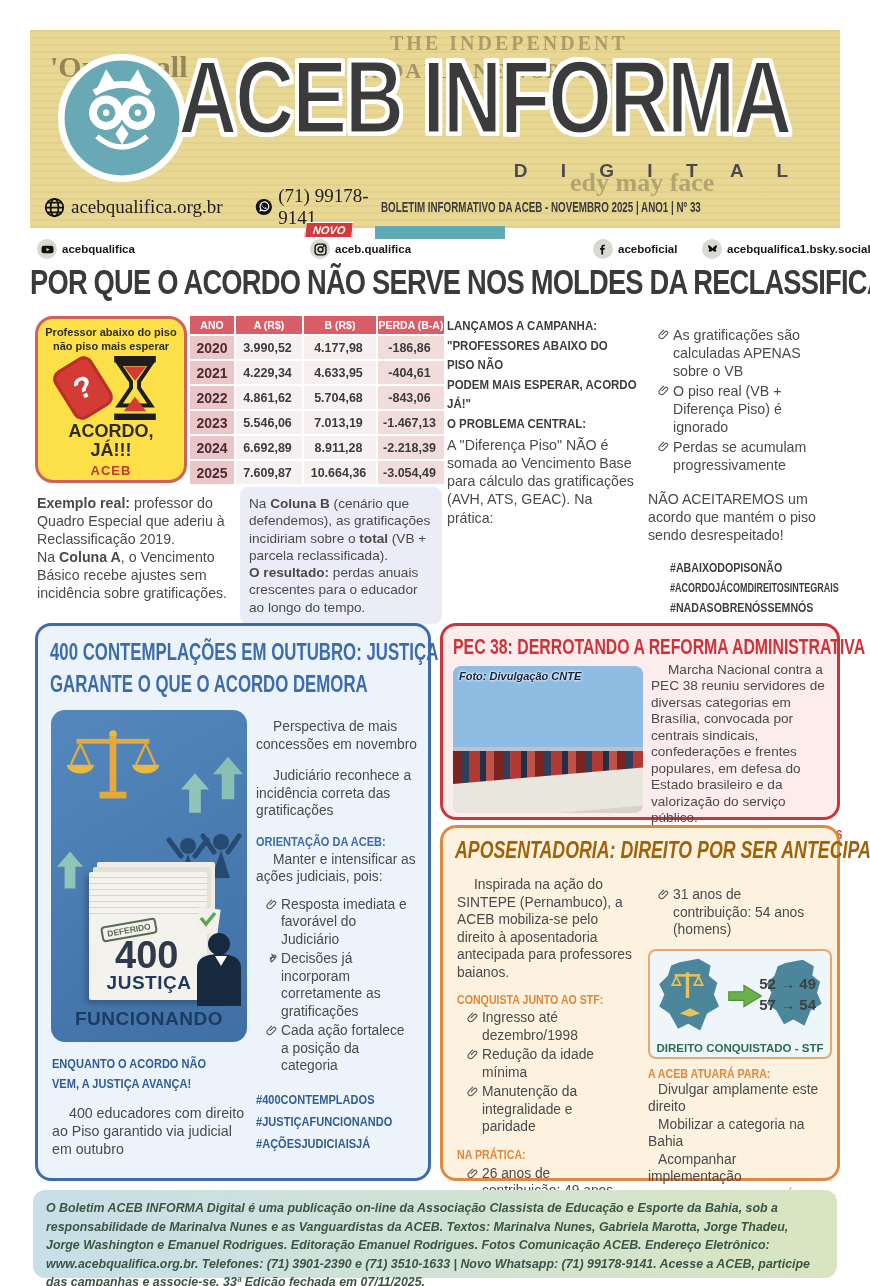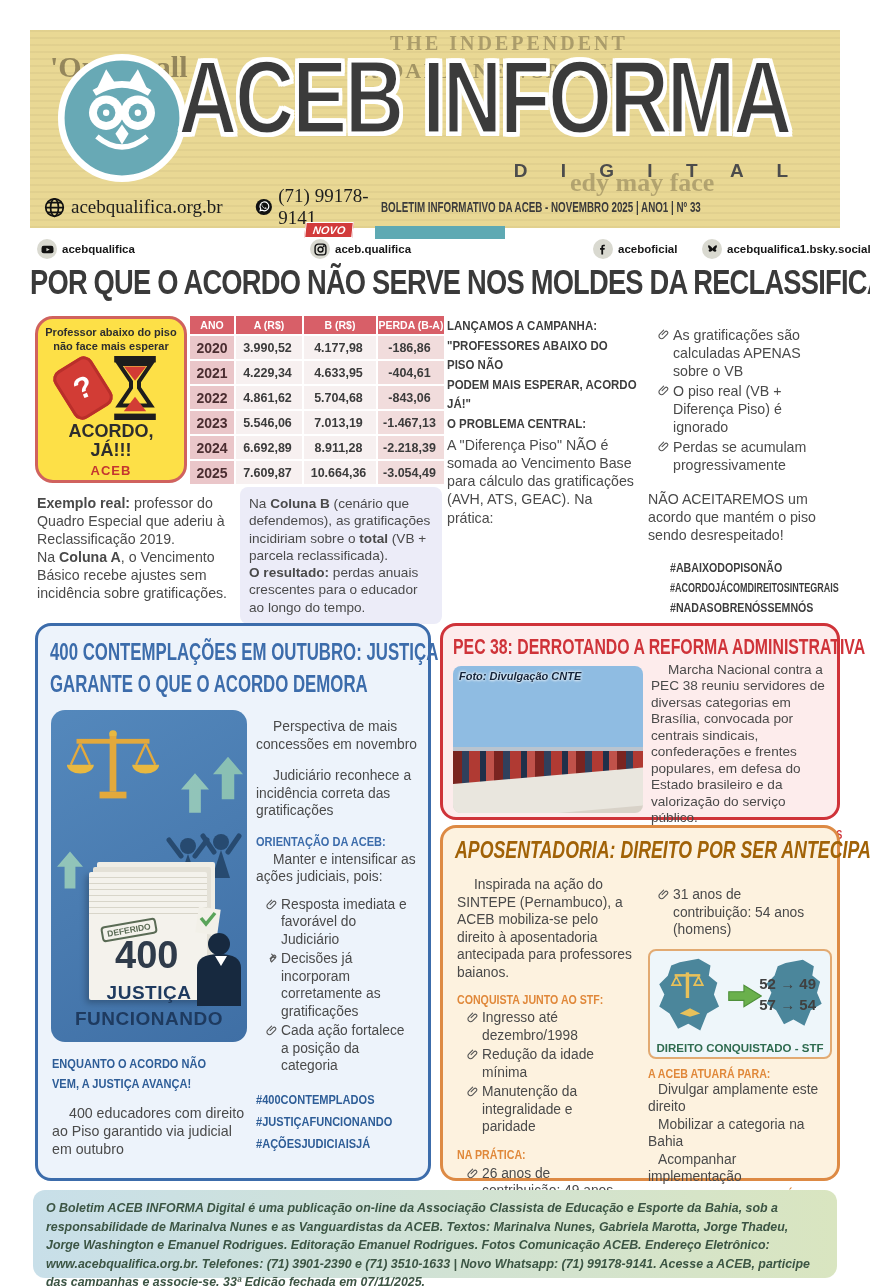--- a/index.html
+++ b/index.html
@@ -197,21 +197,21 @@
         </span>
       <span>acebqualifica1.bsky.social</span>
     </span>
   </nav>
 
   <h1 class="headline" style="margin:0;"><span class="cond" style="--sx:.78">POR QUE O ACORDO NÃO SERVE NOS MOLDES DA RECLASSIFICAÇÃO</span></h1>
 
   <div class="card">
     <div class="intro">
       <div>Professor abaixo do piso</div>
-      <div>não face mais esperar</div>
+      <div>não piso mais esperar</div>
     </div>
     <div class="icons-row">
       <div class="qpencil">
           <span>?</span>
         </div>
       <svg width="52" height="64" viewBox="0 0 60 80">
           <rect x="4" y="0" width="52" height="8" fill="#1d1d1d"></rect>
           <rect x="4" y="72" width="52" height="8" fill="#1d1d1d"></rect>
           <path d="M10 10 h40 l-15 22 v8 l15 22 h-40 l15-22 v-8 z" fill="none" stroke="#1d1d1d" stroke-width="5"></path>
           <path d="M16 13 h28 l-14 18 z" fill="#d23c35"></path>
@@ -341,21 +341,21 @@
         <span class="stamp">DEFERIDO</span>
         <span class="n400">400</span>
       </div>
       <svg class="silh" style="left:128px;top:196px" width="66" height="100" viewBox="0 0 66 100">
         <rect x="18" y="2" width="22" height="26" fill="#f2f0e8" transform="rotate(8 29 15)"></rect>
         <path d="M22 12 l5 6 9-11" stroke="#5aa45a" stroke-width="3.5" fill="none"></path>
         <circle cx="40" cy="38" r="11" fill="#17293f"></circle>
         <path d="M18 100 V62 q0-14 22-14 q22 0 22 14 v38 z" fill="#17293f"></path>
         <path d="M36 50 l6 10 6-10" fill="#fff"></path>
       </svg>
-      <div class="illus-cap" style="bottom:38px">JUSTIÇA</div>
+      <div class="illus-cap" style="bottom:48px">JUSTIÇA</div>
       <div class="illus-cap" style="bottom:12px">FUNCIONANDO</div>
     </div>
     <div class="rcol">
       <p class="bodytext indent" style="margin:0 0 14px;">Perspectiva de mais concessões em novembro</p>
       <p class="bodytext indent" style="margin:0 0 14px;">Judiciário reconhece a incidência correta das gratificações</p>
       <div class="blue-lbl condblock">ORIENTAÇÃO DA ACEB:</div>
       <p class="bodytext indent" style="margin:2px 0 2px;">Manter e intensificar as ações judiciais, pois:</p>
       <ul class="clips bodytext" style="font-size:13.8px">
         <li><svg class="clip" viewBox="0 0 16 16">
               <path d="M5.5 7.5l4-4a2.2 2.2 0 013.1 3.1l-5.2 5.2a3.6 3.6 0 01-5.1-5.1L7.5 1.5" fill="none" stroke="#555" stroke-width="1.5" stroke-linecap="round"></path>

